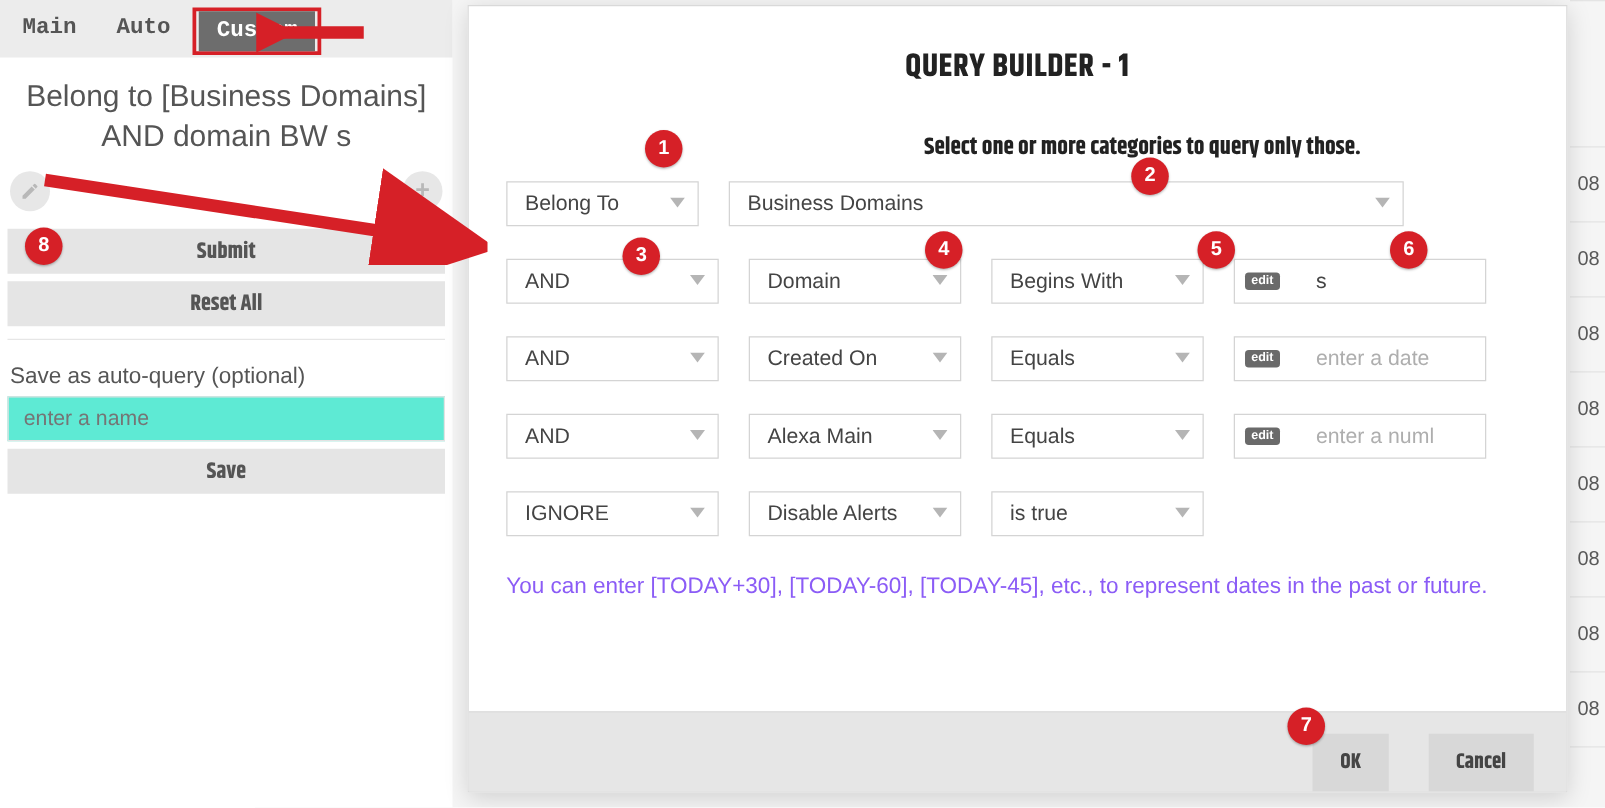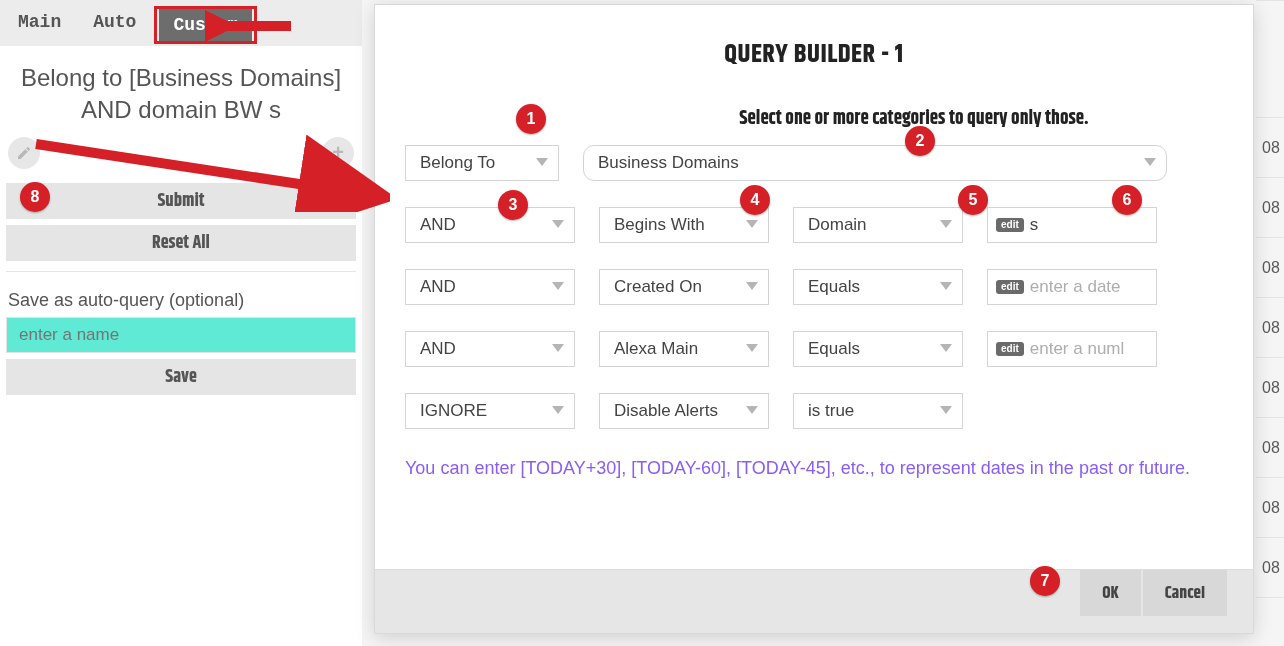--- a/index.html
+++ b/index.html
@@ -155,21 +155,21 @@
     border: 1px solid #d4d4d4;
     display: flex;
     align-items: center;
     justify-content: space-between;
     padding: 0 10px 0 14px;
     cursor: pointer;
     color: #444;
     font-size: 17px;
   }
   .sel-w1 { width: 154px; }
-  .sel-w2 { width: 584px; border-radius: 11px; }
+  .sel-w2 { width: 540px; }
   .sel-w3 { width: 170px; }
   .sel-w4 { width: 170px; }
   .sel-w5 { width: 170px; }
 
   .sel .caret { color: #b5b5b5; font-size: 12px; }
   .caret svg { display: block; }
 
   .edit-chip {
     display: inline-flex;
     align-items: center;
@@ -178,50 +178,51 @@
     color: #fff;
     font-size: 10px;
     font-weight: 700;
     border-radius: 3px;
     padding: 1px 5px 2px 5px;
     margin-right: 6px;
   }
 
   .val-input {
     height: 36px;
-    width: 170px;
+    width: 202px;
     border: 1px solid #d4d4d4;
     padding: 0 8px;
     font-size: 17px;
     font-family: inherit;
     color: #444;
     display: flex;
     align-items: center;
     overflow: hidden;
     white-space: nowrap;
+    gap: 23px;
   }
   .val-input .ph { color: #aeaeae; }
 
   .hint {
     font-size: 18px;
     color: #8b5cf6;
     line-height: 1.5;
     margin-top: 8px;
   }
 
   .dlg-footer {
     position: absolute;
     left: 0; right: 0; bottom: 0;
     height: 64px;
     background: #e6e6e6;
     display: flex;
     justify-content: flex-end;
-    align-items: flex-start;
+    align-items: flex-end;
     padding-right: 26px;
-    gap: 2px;
+    gap: 32px;
     border-top: 1px solid #dcdcdc;
   }
   .dlg-btn {
     background: #d8d8d8;
     padding: 10px 22px;
     font-weight: 700;
     font-size: 17px;
     color: #444;
     cursor: pointer;
     font-family: 'Khand','Segoe UI',Arial,sans-serif;
@@ -335,30 +336,30 @@
 
     <div class="row">
       <div class="sel sel-w3">
         <span>AND</span>
         <span class="caret">
             <svg width="12" height="10">
               <polygon points="0,0 12,0 6,8" fill="#b5b5b5"></polygon>
             </svg>
           </span>
       </div>
+      <div class="sel sel-w4">
+        <span>Domain</span>
+        <span class="caret">
+            <svg width="12" height="10">
+              <polygon points="0,0 12,0 6,8" fill="#b5b5b5"></polygon>
+            </svg>
+          </span>
+      </div>
       <div class="sel sel-w5">
         <span>Begins With</span>
-        <span class="caret">
-            <svg width="12" height="10">
-              <polygon points="0,0 12,0 6,8" fill="#b5b5b5"></polygon>
-            </svg>
-          </span>
-      </div>
-      <div class="sel sel-w4">
-        <span>Domain</span>
         <span class="caret">
             <svg width="12" height="10">
               <polygon points="0,0 12,0 6,8" fill="#b5b5b5"></polygon>
             </svg>
           </span>
       </div>
       <div class="val-input">
         <span class="edit-chip">edit</span>
         <span>s</span>
       </div>

